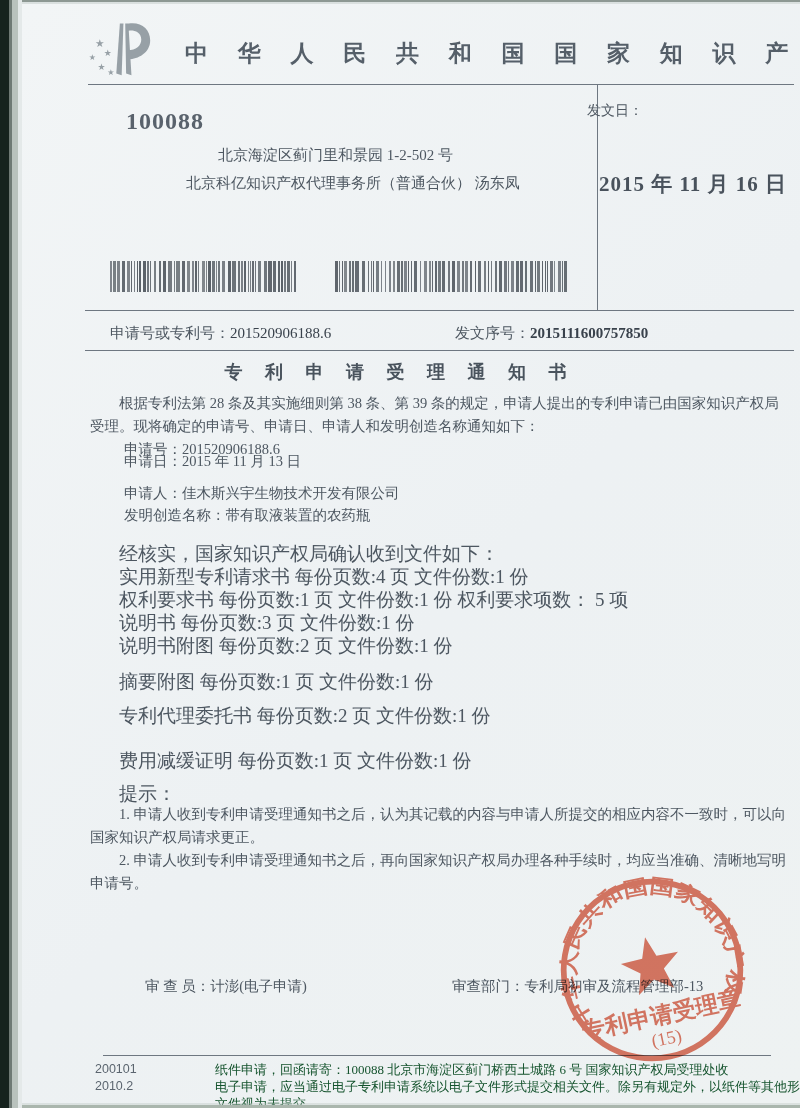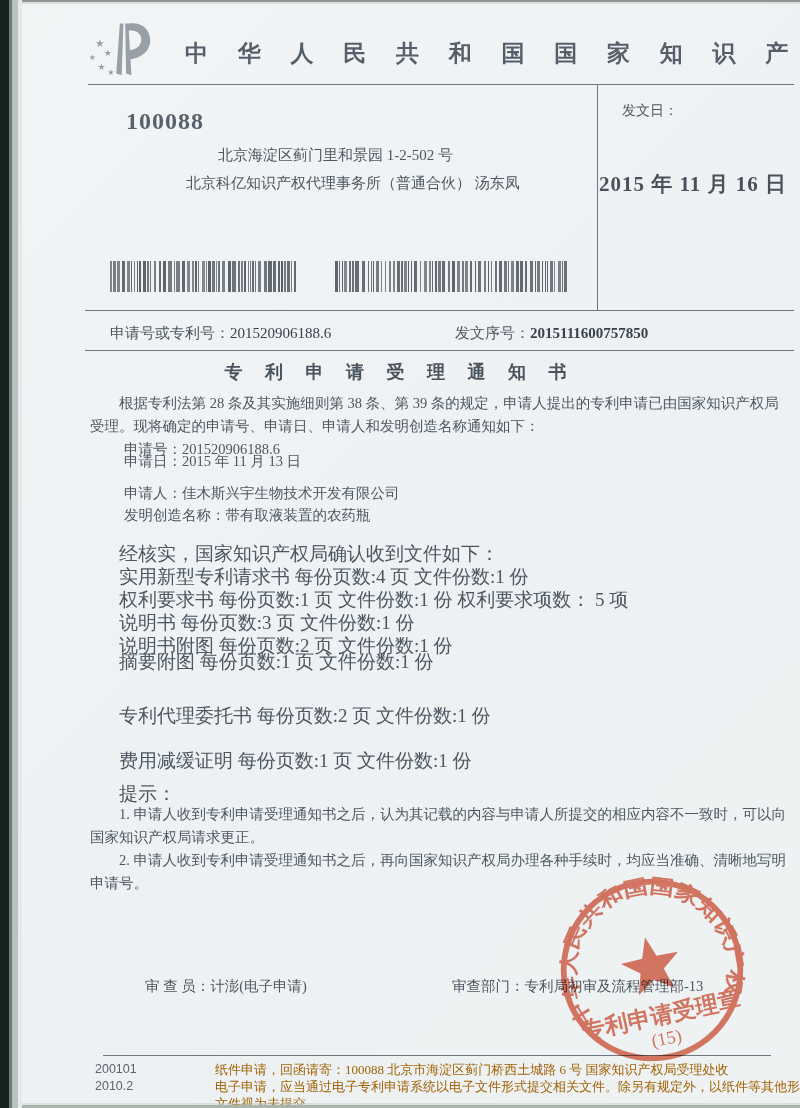--- a/index.html
+++ b/index.html
@@ -22,21 +22,21 @@
 
   
   .header-title { position:absolute; left:185px; top:38px; width:530px; text-align:center;
     font-size:23px; font-weight:bold; letter-spacing:12px; color:#555f69; white-space:nowrap; }
   .logo { position:absolute; left:82px; top:20px; }
 
   .postcode { position:absolute; left:126px; top:108px; font-size:24px; font-weight:bold; color:#59626c; letter-spacing:1px; }
   .addr1 { position:absolute; left:218px; top:146px; font-size:15px; }
   .addr2 { position:absolute; left:186px; top:174px; font-size:15px; }
 
-  .dispatch-label { position:absolute; left:622px; top:102px; font-size:14px; }
+  .dispatch-label { position:absolute; left:587px; top:102px; font-size:14px; }
   .dispatch-date { position:absolute; left:599px; top:170px; font-size:21px; font-weight:600; color:#49525c; letter-spacing:1px; }
 
   .barcode { position:absolute; height:31px; display:flex; align-items:stretch; overflow:hidden; }
   .barcode div { background:#585f66; }
 
   .approw-label { font-size:15px; }
   .approw-val { font-size:15px; font-weight:bold; color:#39424c; }
 
   .notice-title { position:absolute; left:0; top:360px; width:800px; text-align:center;
     font-size:18px; font-weight:bold; letter-spacing:9px; color:#49535d; }
@@ -47,21 +47,21 @@
 
   .examiner { position:absolute; left:145px; top:977px; font-size:14.5px; }
   .department { position:absolute; left:452px; top:977px; font-size:14.5px; z-index:2; }
 
   
   .stamp { position:absolute; left:556px; top:874px; width:192px; height:192px;
     transform:rotate(-12deg); opacity:.88; z-index:3; mix-blend-mode:multiply; }
 
   
   .foot-code { position:absolute; left:95px; font-size:12.5px; color:#5b656f; font-family:"Liberation Sans","DejaVu Sans",sans-serif; }
-  .foot-text { position:absolute; left:215px; font-size:13px; color:#a16207; white-space:nowrap; }
+  .foot-text { position:absolute; left:215px; font-size:13px; color:#14532d; white-space:nowrap; }
 </style>
 </head>
 <body>
 
 <div class="scan">
   <div class="paper"></div>
 
   <svg class="logo" width="90" height="66" viewBox="0 0 100 74">
     <g fill="#97a0a6">
       <polygon points="42,4 46,4 44,62 38,60"></polygon>
@@ -212,21 +212,21 @@
   <div class="fieldline t" style="top:440px;">申请号：201520906188.6</div>
   <div class="fieldline t" style="top:452px;">申请日：2015 年 11 月 13 日</div>
   <div class="fieldline t" style="top:506px;">发明创造名称：带有取液装置的农药瓶</div>
   <div class="fieldline t" style="top:484px;">申请人：佳木斯兴宇生物技术开发有限公司</div>
 
   <div class="docline t" style="top:541px;">经核实，国家知识产权局确认收到文件如下：</div>
   <div class="docline t" style="top:564px;">实用新型专利请求书 每份页数:4 页  文件份数:1 份</div>
   <div class="docline t" style="top:587px;">权利要求书 每份页数:1 页  文件份数:1 份 权利要求项数：  5 项</div>
   <div class="docline t" style="top:610px;">说明书 每份页数:3 页  文件份数:1 份</div>
   <div class="docline t" style="top:633px;">说明书附图 每份页数:2 页  文件份数:1 份</div>
-  <div class="docline t" style="top:649px;">摘要附图 每份页数:1 页  文件份数:1 份</div>
+  <div class="docline t" style="top:669px;">摘要附图 每份页数:1 页  文件份数:1 份</div>
   <div class="docline t" style="top:703px;">专利代理委托书 每份页数:2 页  文件份数:1 份</div>
   <div class="docline t" style="top:748px;">费用减缓证明 每份页数:1 页  文件份数:1 份</div>
 
   <div class="docline t" style="top:781px;">提示：</div>
   <div class="para t" style="left:90px; top:803px; width:702px;">1. 申请人收到专利申请受理通知书之后，认为其记载的内容与申请人所提交的相应内容不一致时，可以向国家知识产权局请求更正。</div>
   <div class="para t" style="left:90px; top:849px; width:702px;">2. 申请人收到专利申请受理通知书之后，再向国家知识产权局办理各种手续时，均应当准确、清晰地写明申请号。</div>
 
   <div class="examiner">
     <span class="t">审 查 员：</span><span class="t">计澎(电子申请)</span>
   </div>

